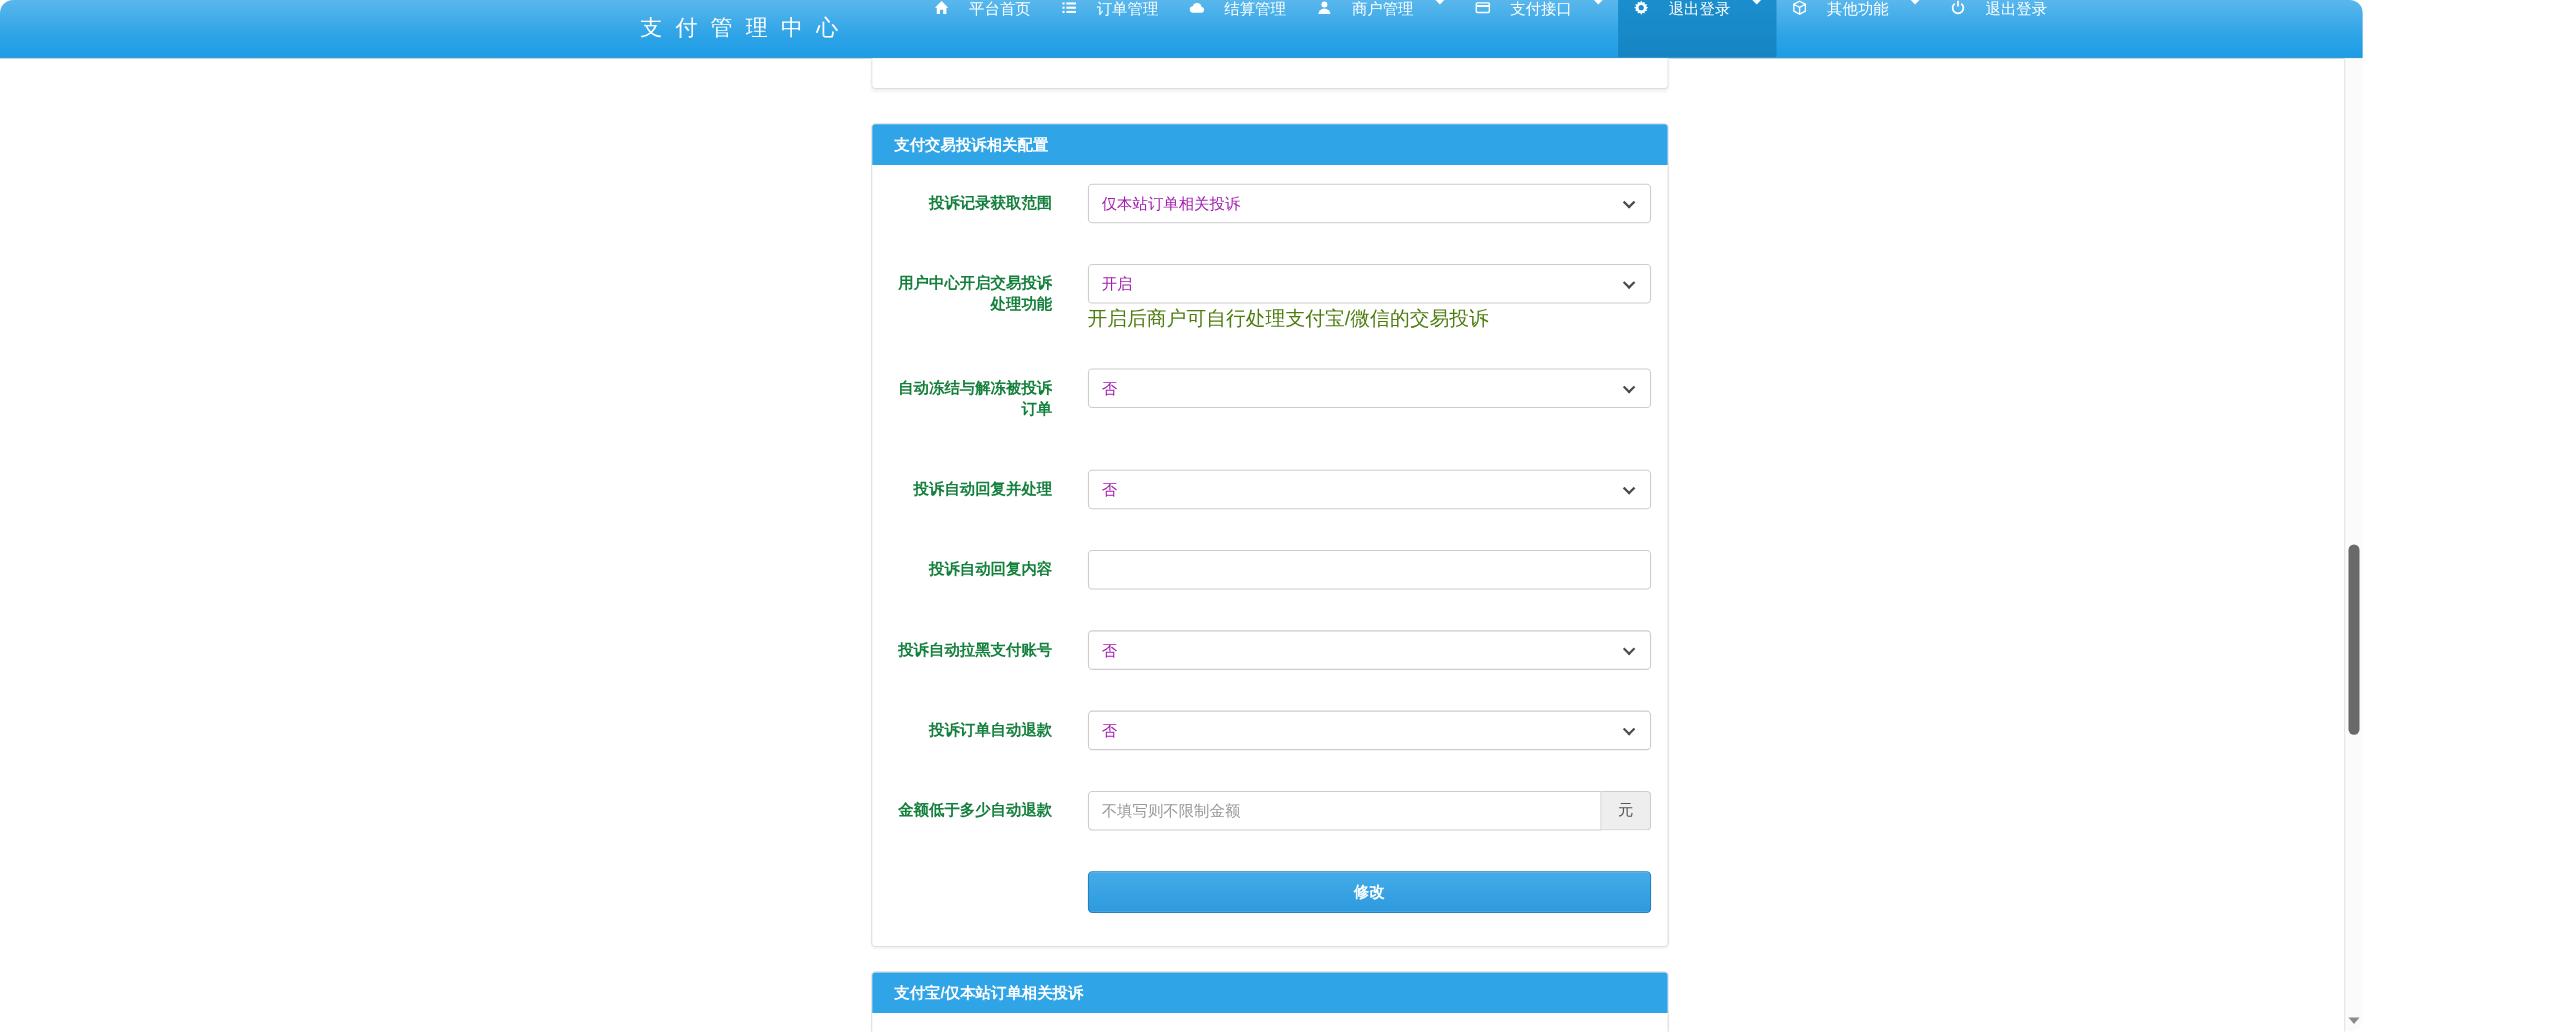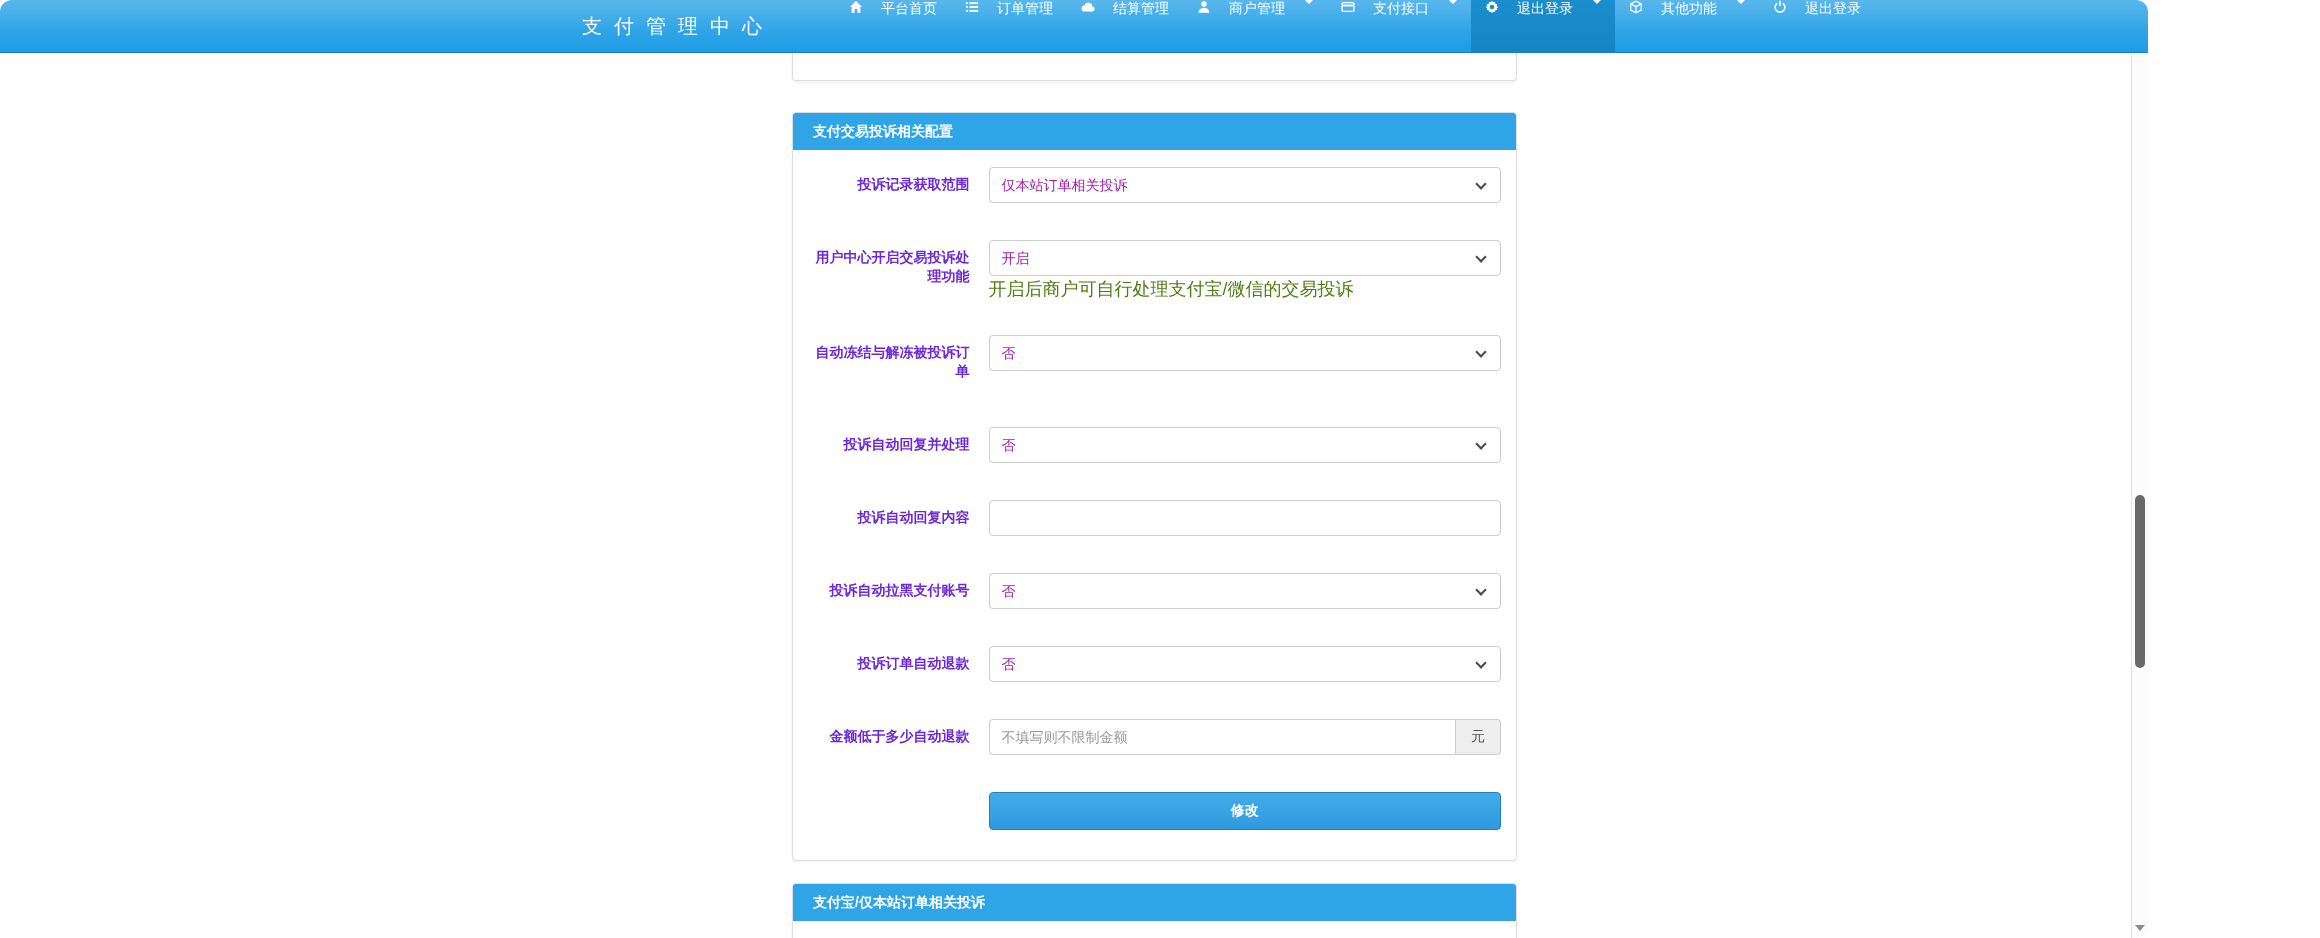--- a/index.html
+++ b/index.html
@@ -28,22 +28,22 @@
     border-radius:0 0 4px 4px; box-shadow:0 2px 3px rgba(0,0,0,.06); }
   .panel { margin-top:31px; border:1px solid #ddd; border-radius:4px; background:#fff;
     box-shadow:0 1px 2px rgba(0,0,0,.05); }
   .panel-heading { height:37px; line-height:37px; background:#2fa4e7; color:#fff;
     font-size:14px; font-weight:bold; padding-left:20px; border-radius:3px 3px 0 0; }
   .panel-body { padding:17px 15px 30px 15px; }
 
   .form-row { display:flex; margin-bottom:37px; }
   .form-row.gap-lg { margin-bottom:46px; }
   .form-row:last-child { margin-bottom:0; }
-  .control-label { width:181px; padding:8px 19px 0 0; text-align:right;
-    font-size:14px; font-weight:bold; color:#6d28d9; line-height:19px; }
+  .control-label { width:181px; padding:8px 32px 0 0; text-align:right;
+    font-size:14px; font-weight:bold; color:#15803d; line-height:19px; }
   .control { width:514px; position:relative; }
 
   .select { position:relative; height:36px; border:1px solid #ccc; border-radius:4px;
     background:#fff; cursor:pointer; }
   .select-value { position:absolute; left:12px; top:0; line-height:34px; font-size:14px; color:#a21caf; }
   .sel-caret { position:absolute; right:15px; top:12px; width:8px; height:8px;
     border-right:2px solid #4a4a4a; border-bottom:2px solid #4a4a4a; transform:rotate(45deg); }
 
   .text-input { width:100%; height:36px; border:1px solid #ccc; border-radius:4px;
     padding:0 12px; font-size:14px; color:#555; font-family:inherit; outline:none; }

